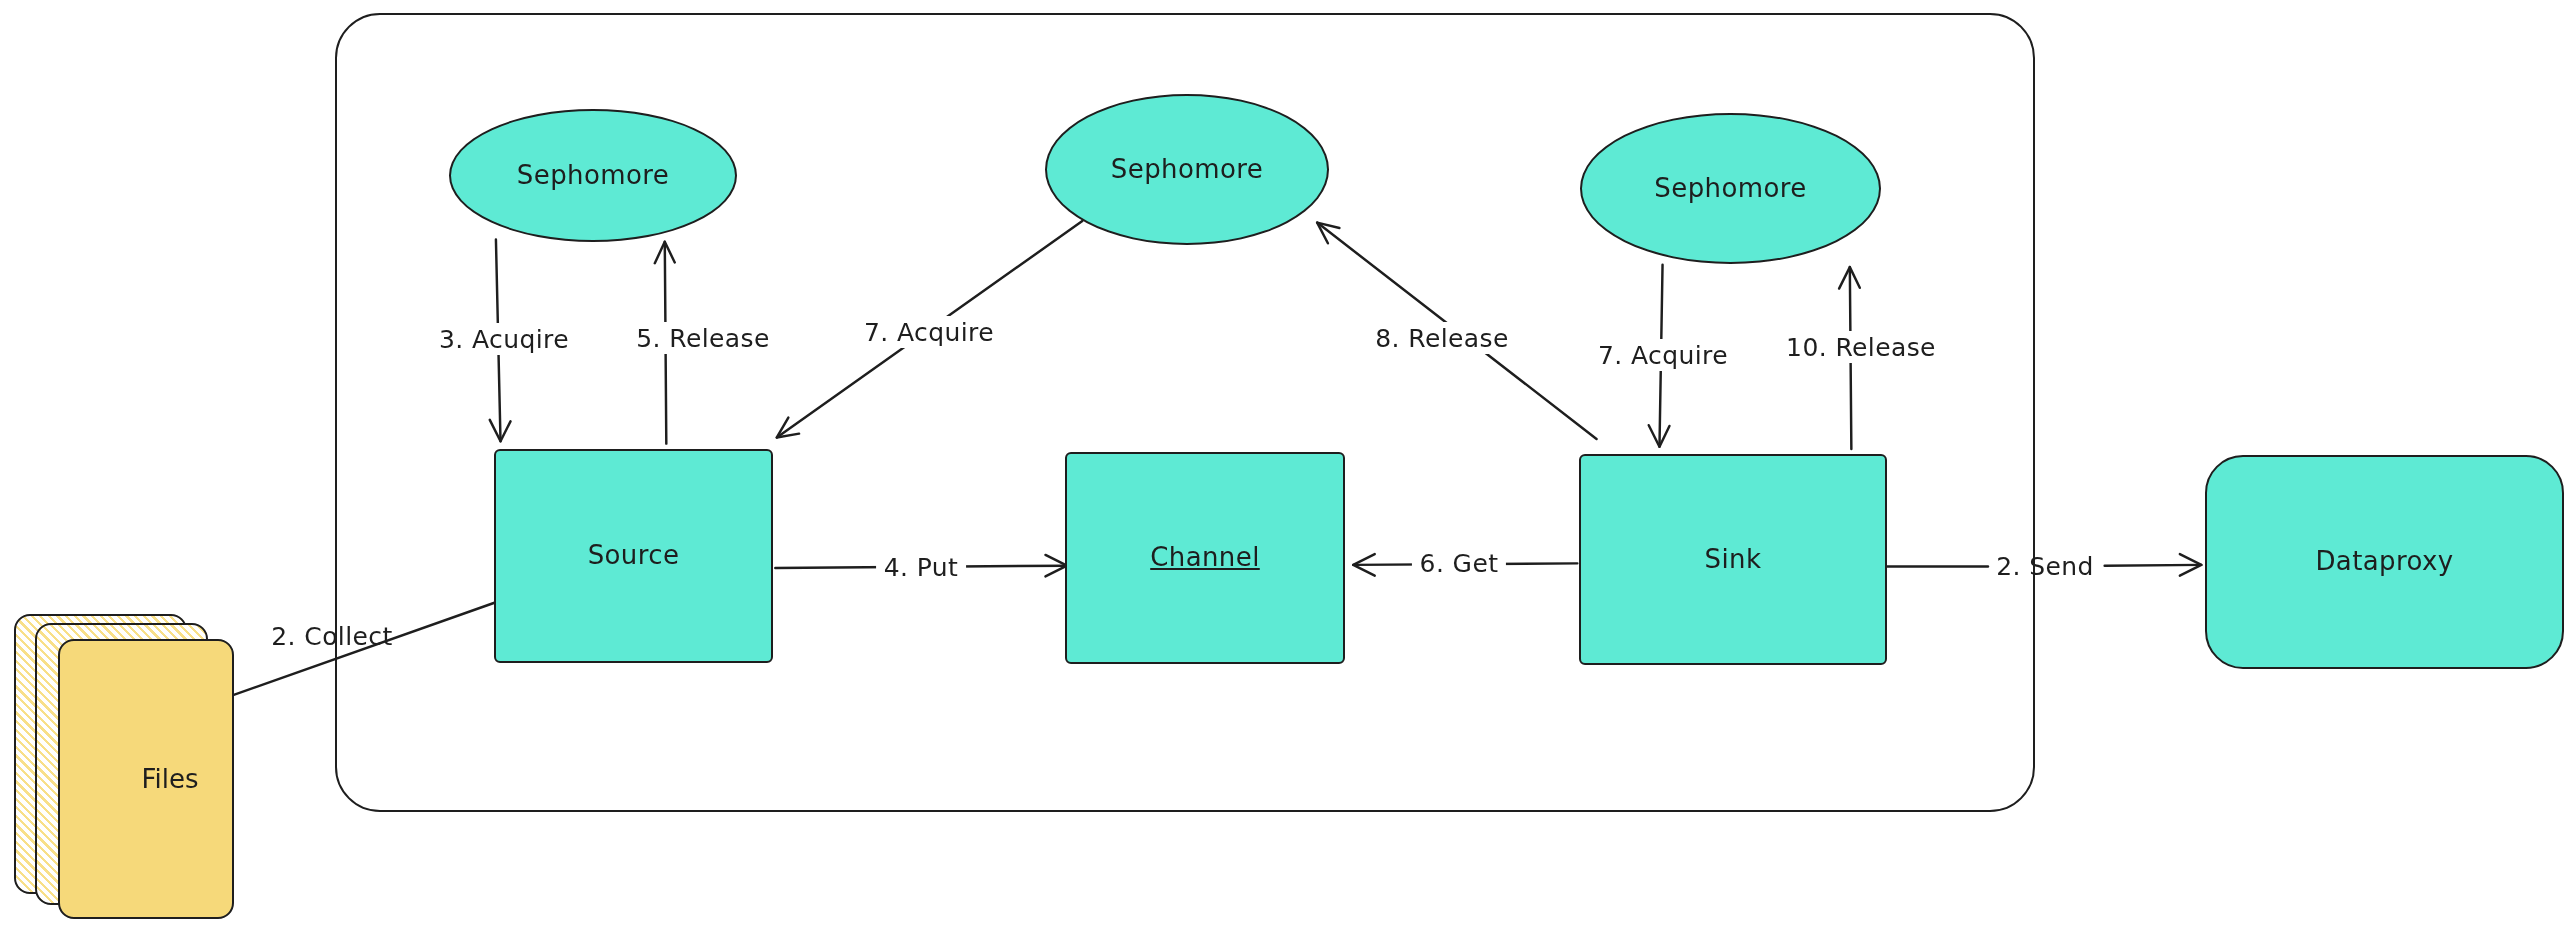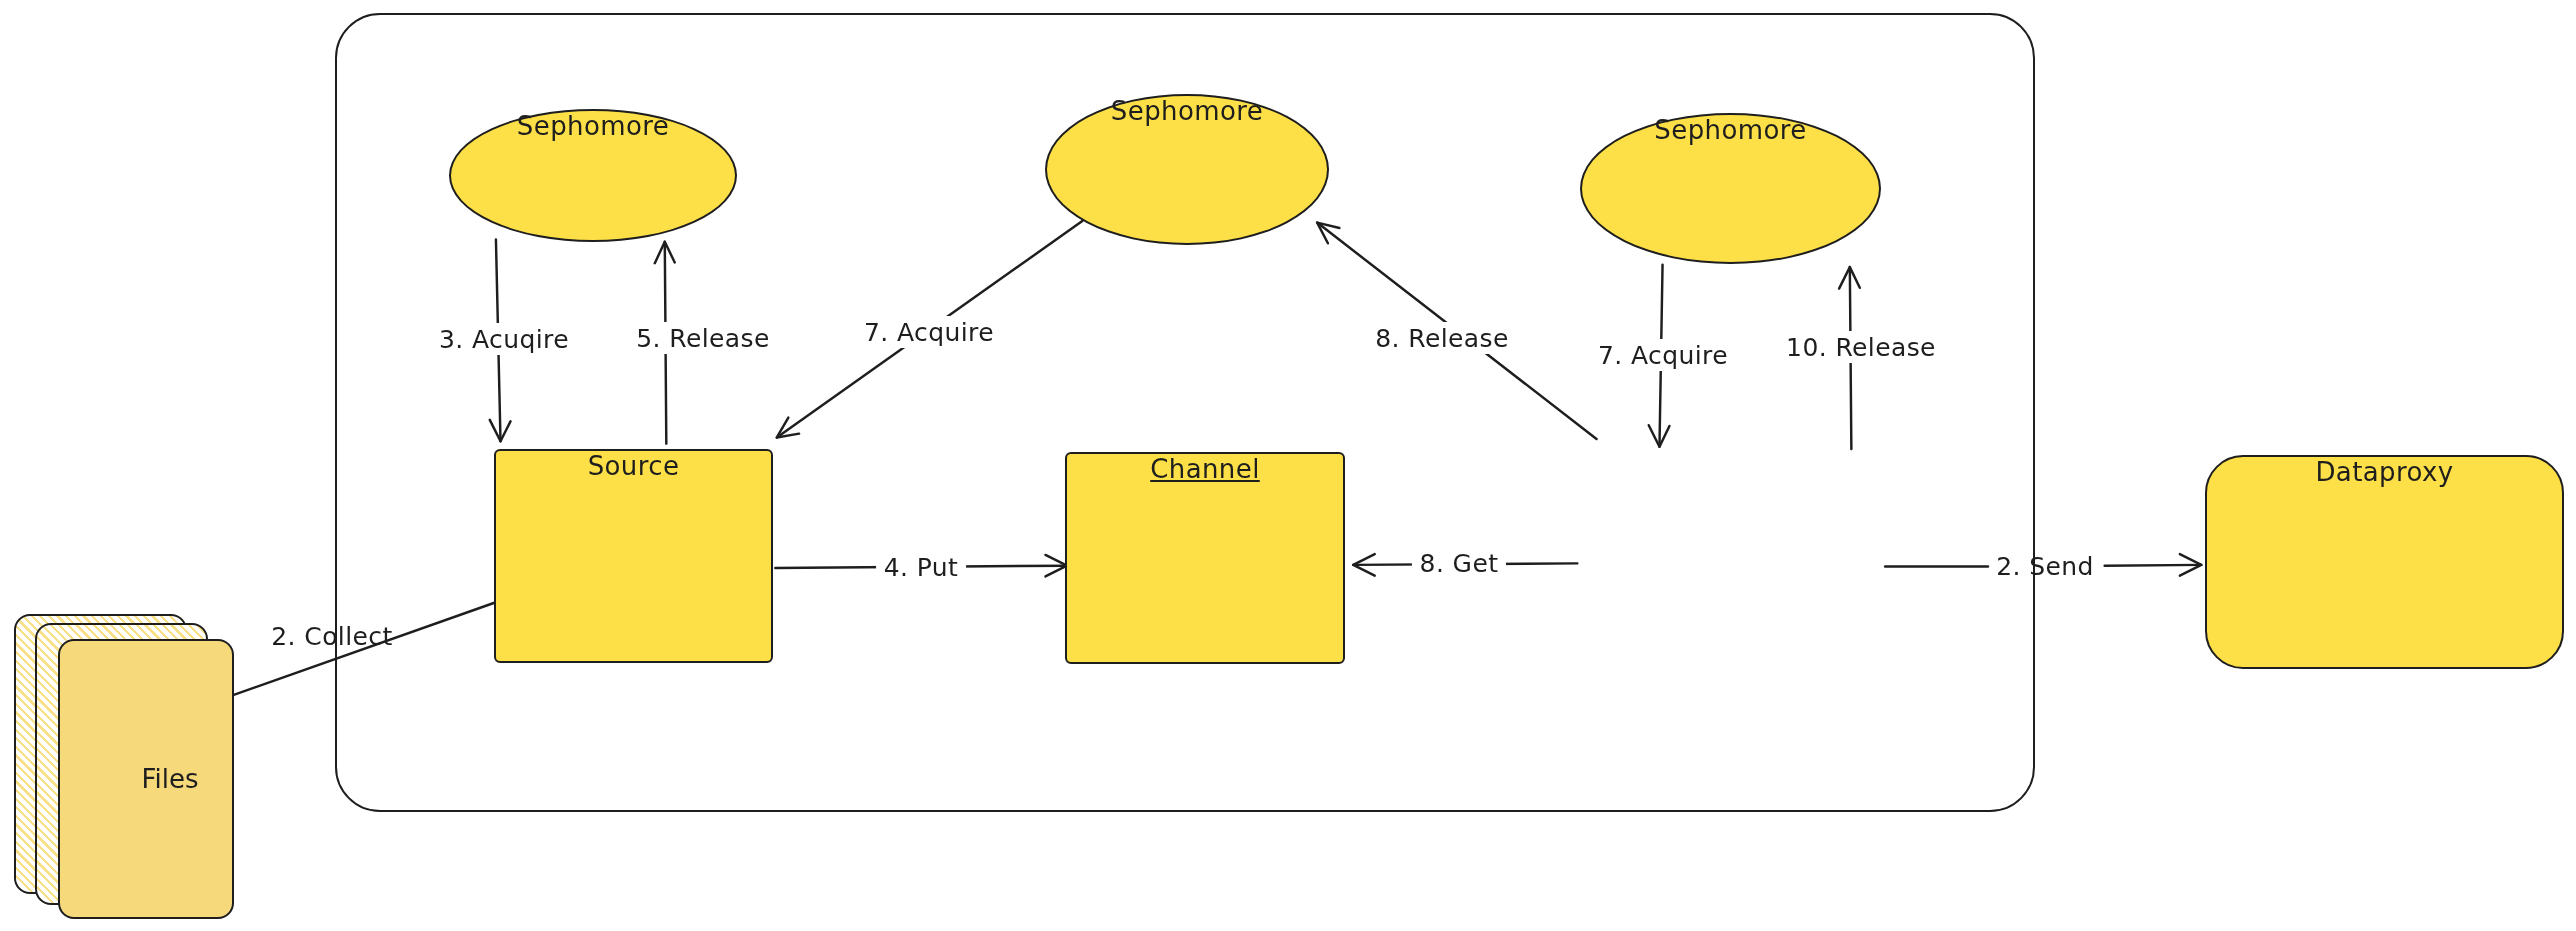--- a/index.html
+++ b/index.html
@@ -8,22 +8,22 @@
     font-family:"DejaVu Sans","Liberation Sans",sans-serif;color:#1e1e1e;
   }
   .wires{position:absolute;left:0;top:0;z-index:2;}
   .wires line, .wires polyline{stroke:#1e1e1e;stroke-width:3.2;fill:none;stroke-linecap:round;stroke-linejoin:round;}
 
   .container-box{
     position:absolute;left:335px;top:13px;width:1696px;height:795px;
     border:2.3px solid #1e1e1e;border-radius:45px;background:transparent;z-index:1;
   }
   .node{
-    position:absolute;display:flex;justify-content:center;
-    border:2.7px solid #1e1e1e;background:#fde047;z-index:3;
+    position:absolute;display:flex;align-items:center;justify-content:center;
+    border:2.7px solid #1e1e1e;background:#5eead4;z-index:3;
     font-size:26px;line-height:1.2;letter-spacing:0.4px;
   }
   .ellipse{border-radius:50%;}
   .rbox{border-radius:6px;}
   #sem1{left:449px;top:109px;width:284px;height:129px;}
   #sem2{left:1045px;top:94px;width:280px;height:147px;}
   #sem3{left:1580px;top:113px;width:297px;height:147px;}
   #source{left:494px;top:449px;width:275px;height:210px;}
   #channel{left:1065px;top:452px;width:276px;height:208px;text-decoration:underline;}
   #sink{left:1579px;top:454px;width:304px;height:207px;}
@@ -121,35 +121,38 @@
   <div class="node ellipse" id="sem3">
     <span>Sephomore</span>
   </div>
 
   <div class="node rbox" id="source">
     <span>Source</span>
   </div>
   <div class="node rbox" id="channel">
     <span>Channel</span>
   </div>
+  <div class="node rbox" id="sink">
+    <span>Sink</span>
+  </div>
   <div class="node rbox" id="dataproxy">
     <span>Dataproxy</span>
   </div>
 
   <div class="filecard hatch" id="filecard-back"></div>
   <div class="filecard hatch" id="filecard-mid"></div>
   <div class="filecard" id="filecard-front">
     <span>Files</span>
   </div>
 
   <div class="edge-label" style="left:504px;top:339px;">3. Acuqire</div>
   <div class="edge-label" style="left:703px;top:338px;">5. Release</div>
   <div class="edge-label" style="left:929px;top:332px;">7. Acquire</div>
   <div class="edge-label" style="left:1442px;top:338px;">8. Release</div>
   <div class="edge-label" style="left:1663px;top:355px;">7. Acquire</div>
   <div class="edge-label" style="left:1861px;top:347px;">10. Release</div>
   <div class="edge-label nobg" style="left:332px;top:636px;">2. Collect</div>
   <div class="edge-label" style="left:921px;top:567px;">4. Put</div>
-  <div class="edge-label" style="left:1459px;top:563px;">8. Get</div>
+  <div class="edge-label" style="left:1459px;top:563px;">6. Get</div>
   <div class="edge-label nobg" style="left:2045px;top:566px;">2. Send</div>
 
 </div>
 
 
 </body></html>

